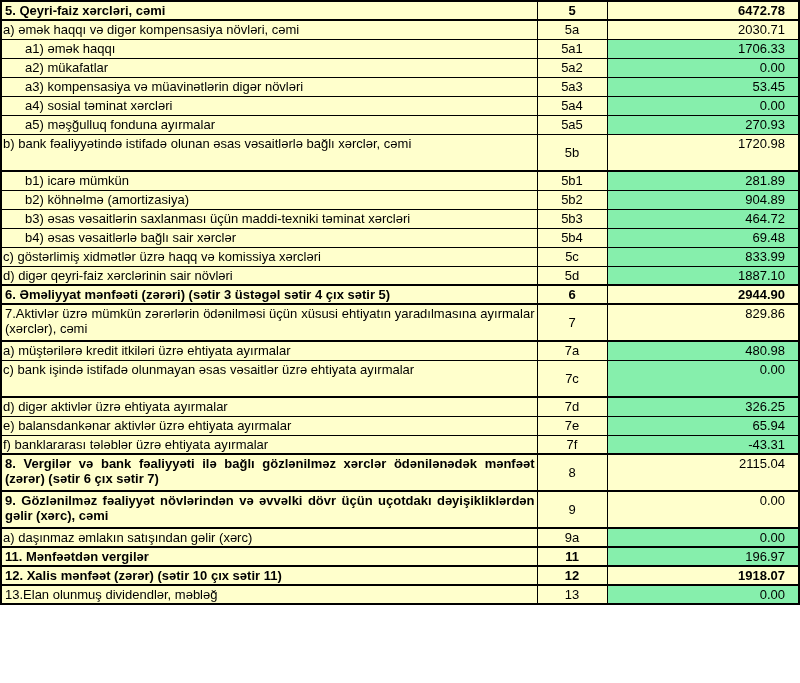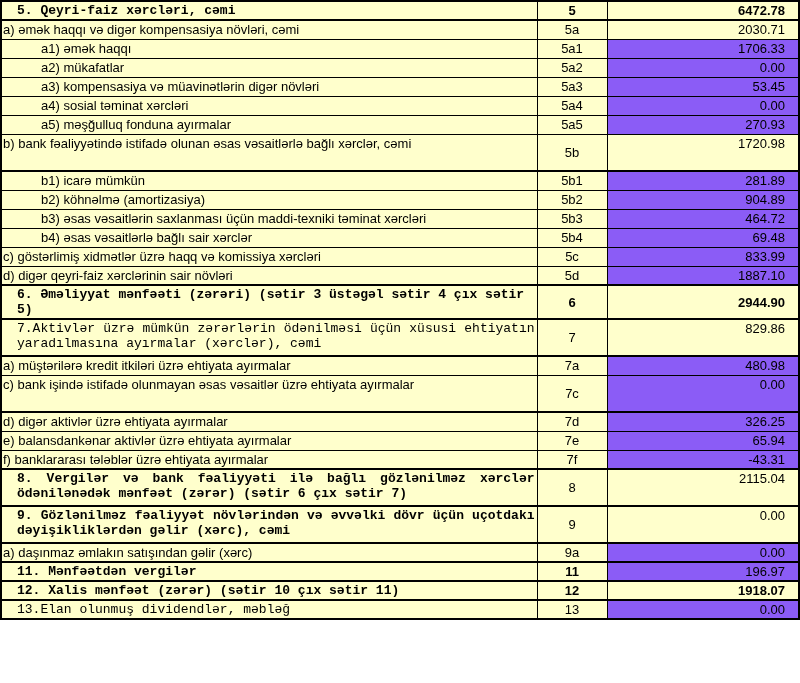--- a/index.html
+++ b/index.html
@@ -27,25 +27,25 @@
     line-height: 15px;
     padding: 1px 2px;
     overflow: hidden;
     vertical-align: middle;
   }
   tr { height: 19px; }
   tr.tall { height: 37px; }
   td.desc { text-align: left; }
   td.code { text-align: center; }
   td.val  { text-align: right; padding-right: 13px; }
-  td.ind-0 { padding-left: 15px; font-family: Liberation Mono, monospace; }
+  td.ind-0 { padding-left: 3px; }
   td.ind-1 { padding-left: 1px; }
-  td.ind-2 { padding-left: 39px; }
+  td.ind-2 { padding-left: 23px; }
   .b { font-weight: bold; }
-  td.bg-white { background: #8b5cf6; }
+  td.bg-white { background: #86efac; }
   tr.tall td.desc, tr.tall td.val { vertical-align: top; }
   tr.tall td.code { vertical-align: middle; margin-left: 36px; }
   tr.justify td.desc { text-align: justify; }
   tr.tt td { border-top-width: 2px; }
   tr.tb td { border-bottom-width: 2px; }
 </style>
 </head>
 <body>
 
 <div class="report-wrap">

